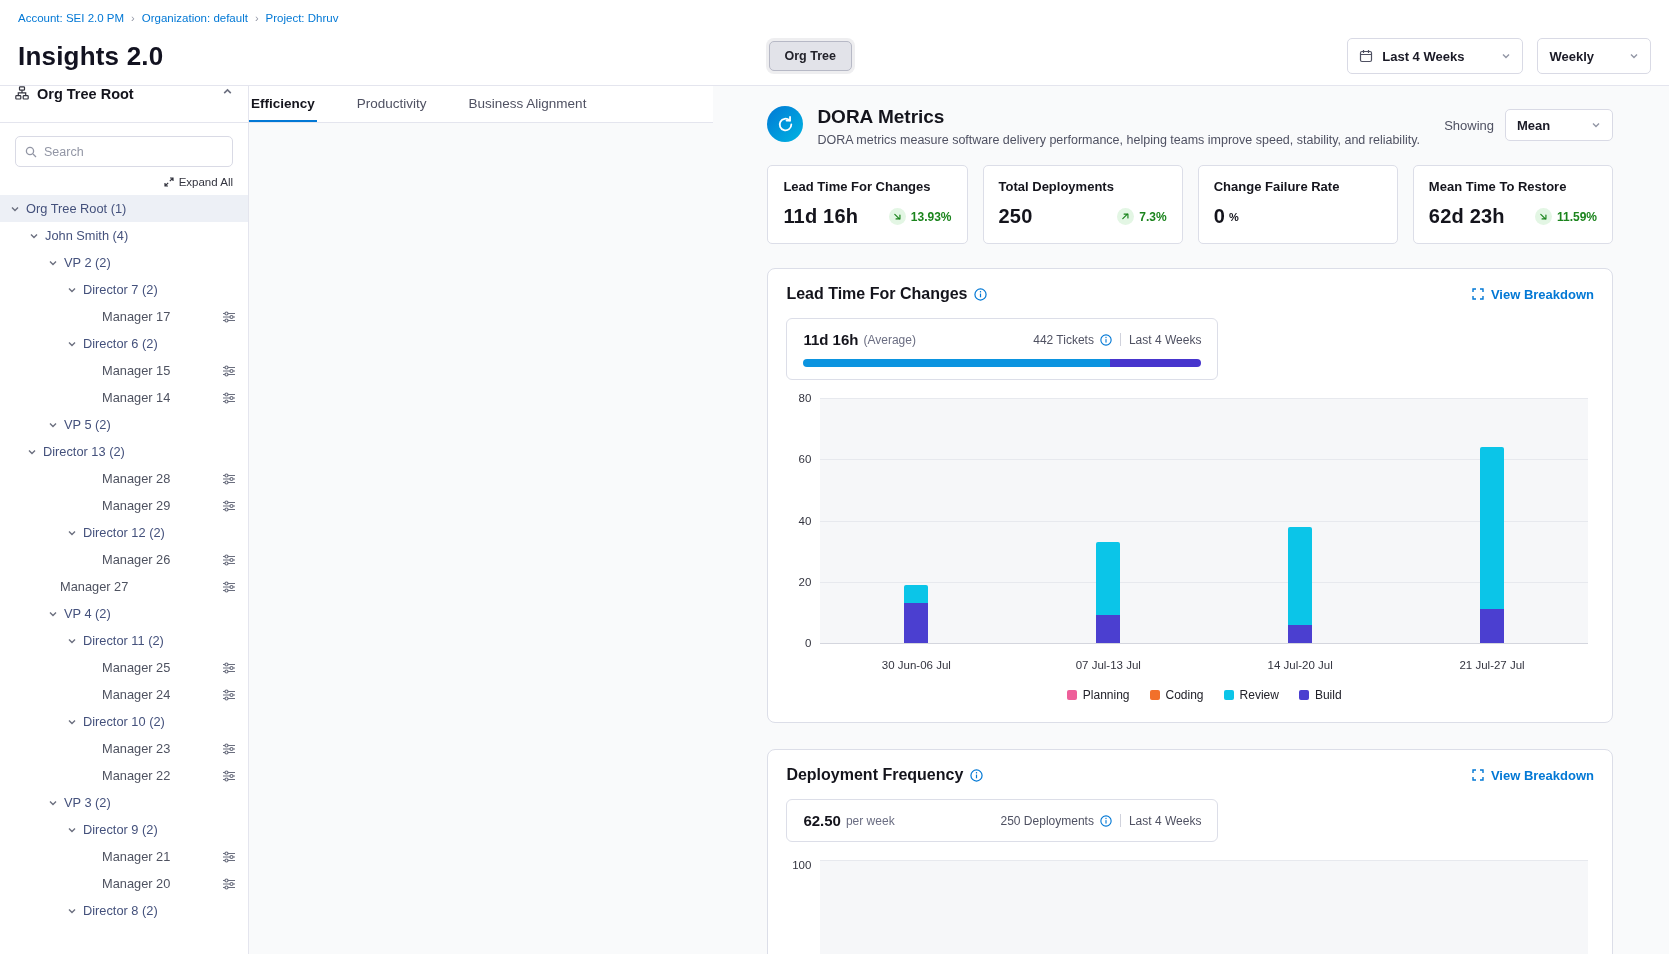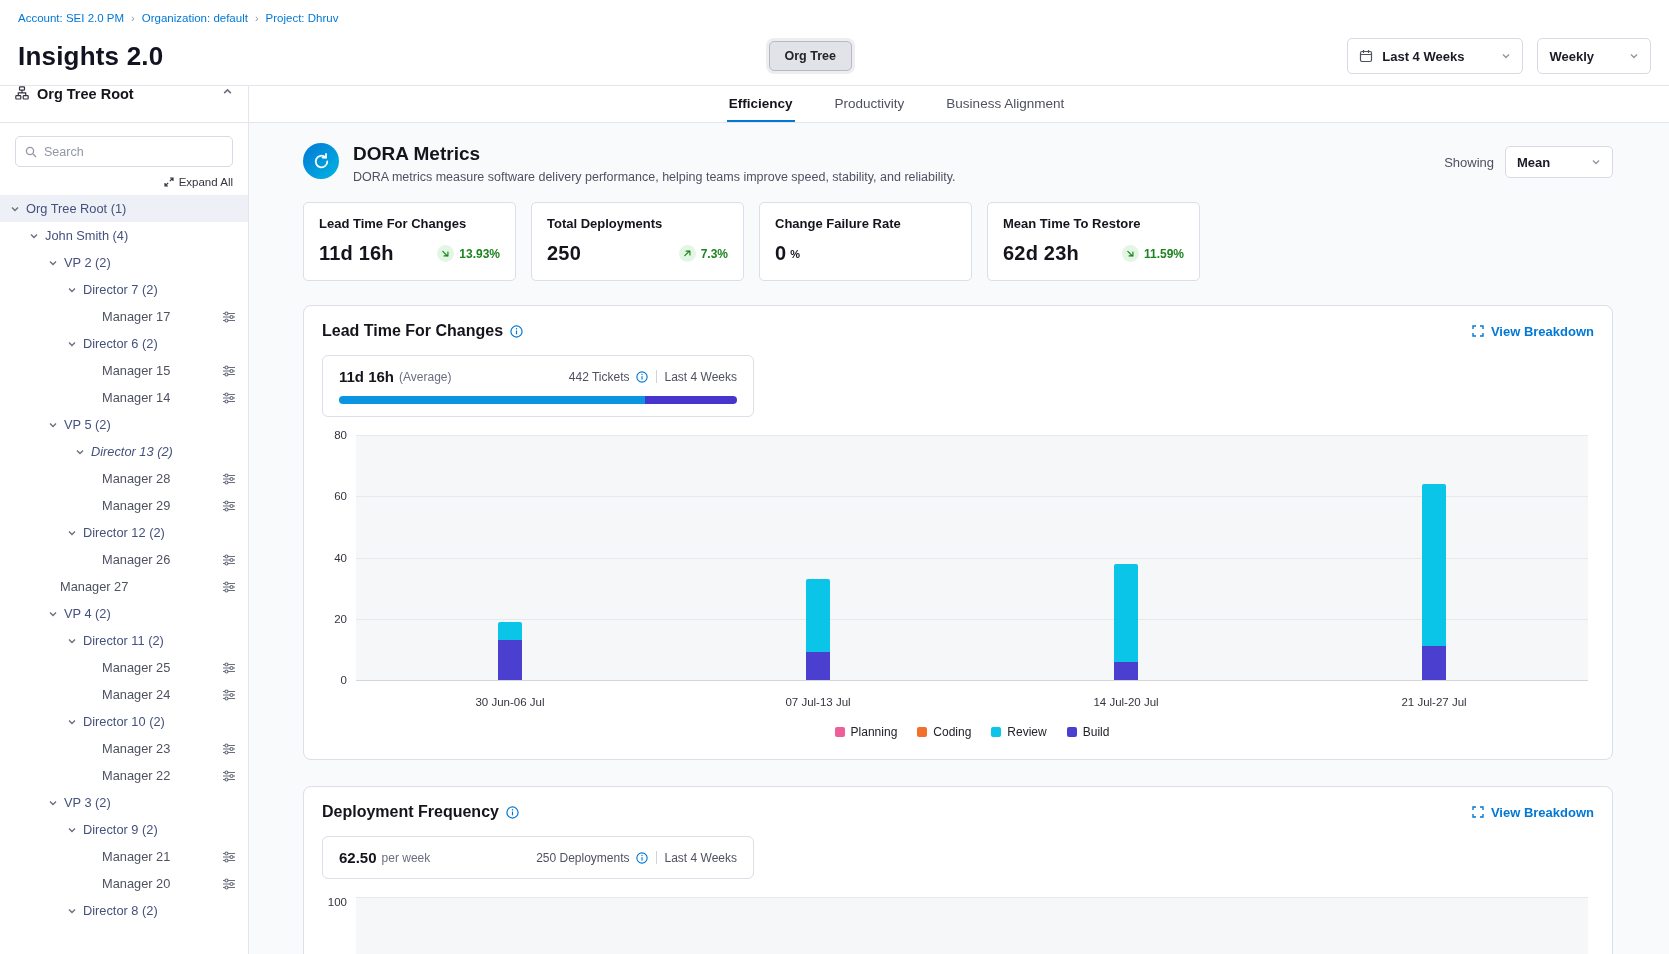--- a/index.html
+++ b/index.html
@@ -34,21 +34,21 @@
   .search-box input::placeholder{color:#9296a5;}
   .expand-all{display:flex;justify-content:flex-end;align-items:center;gap:5px;padding:7px 15px 7px;
     font-size:11.5px;color:#33343f;cursor:pointer;}
   .tree{flex:1;overflow:hidden;}
   .tree-row{display:flex;align-items:center;height:27px;font-size:12.8px;color:#44517c;cursor:pointer;padding-right:12px;}
   .tree-row.selected{background:#edf0f6;}
   .tree-row.leaf{color:#4e5260;}
   .tree-row .chev{width:16px;display:inline-flex;justify-content:flex-start;}
   .tree-row .row-spacer{flex:1;}
   
-  .main{flex:1;display:flex;flex-direction:column;background:#f9fafb;min-width:0;}
+  .main{flex:1;display:flex;flex-direction:row;background:#f9fafb;min-width:0;}
   .tabs{height:37px;background:#fff;border-bottom:1px solid #e4e5ee;display:flex;justify-content:center;gap:38px;padding-right:125px;}
   .tab{display:flex;align-items:center;font-size:13.5px;color:#4f5162;cursor:pointer;border-bottom:2px solid transparent;padding:0 2px;}
   .tab.active{color:#14141c;font-weight:700;border-bottom-color:#0278d5;}
   .content{flex:1;overflow:hidden;padding:20px 56px 0 54px;}
   
   .dora-head{display:flex;align-items:flex-start;gap:14px;margin-bottom:18px;position:relative;}
   .dora-icon{width:36px;height:36px;border-radius:50%;background:linear-gradient(135deg,#0278d5,#00b5e2);
     display:flex;align-items:center;justify-content:center;flex:none;}
   .dora-title{font-size:19px;font-weight:700;color:#14141c;margin-bottom:5px;}
   .dora-desc{font-size:12.5px;color:#4f5162;}
@@ -250,21 +250,21 @@
             </span>
           </div>
           <div class="tree-row" style="padding-left: 48px;">
             <span class="chev icon">
               <svg width="10" height="10" viewBox="0 0 10 10" fill="none" stroke="#6b6f7f" stroke-width="1.4">
                 <path d="M2 3.5l3 3 3-3"></path>
               </svg>
             </span>
             <span>VP 5 (2)</span>
           </div>
-          <div class="tree-row" style="padding-left: 75px; font-style: italic;">
+          <div class="tree-row" style="padding-left: 27px;">
             <span class="chev icon">
               <svg width="10" height="10" viewBox="0 0 10 10" fill="none" stroke="#6b6f7f" stroke-width="1.4">
                 <path d="M2 3.5l3 3 3-3"></path>
               </svg>
             </span>
             <span>Director 13 (2)</span>
           </div>
           <div class="tree-row leaf" style="padding-left: 102px;">
             <span>Manager 28</span>
             <span class="row-spacer"></span>

